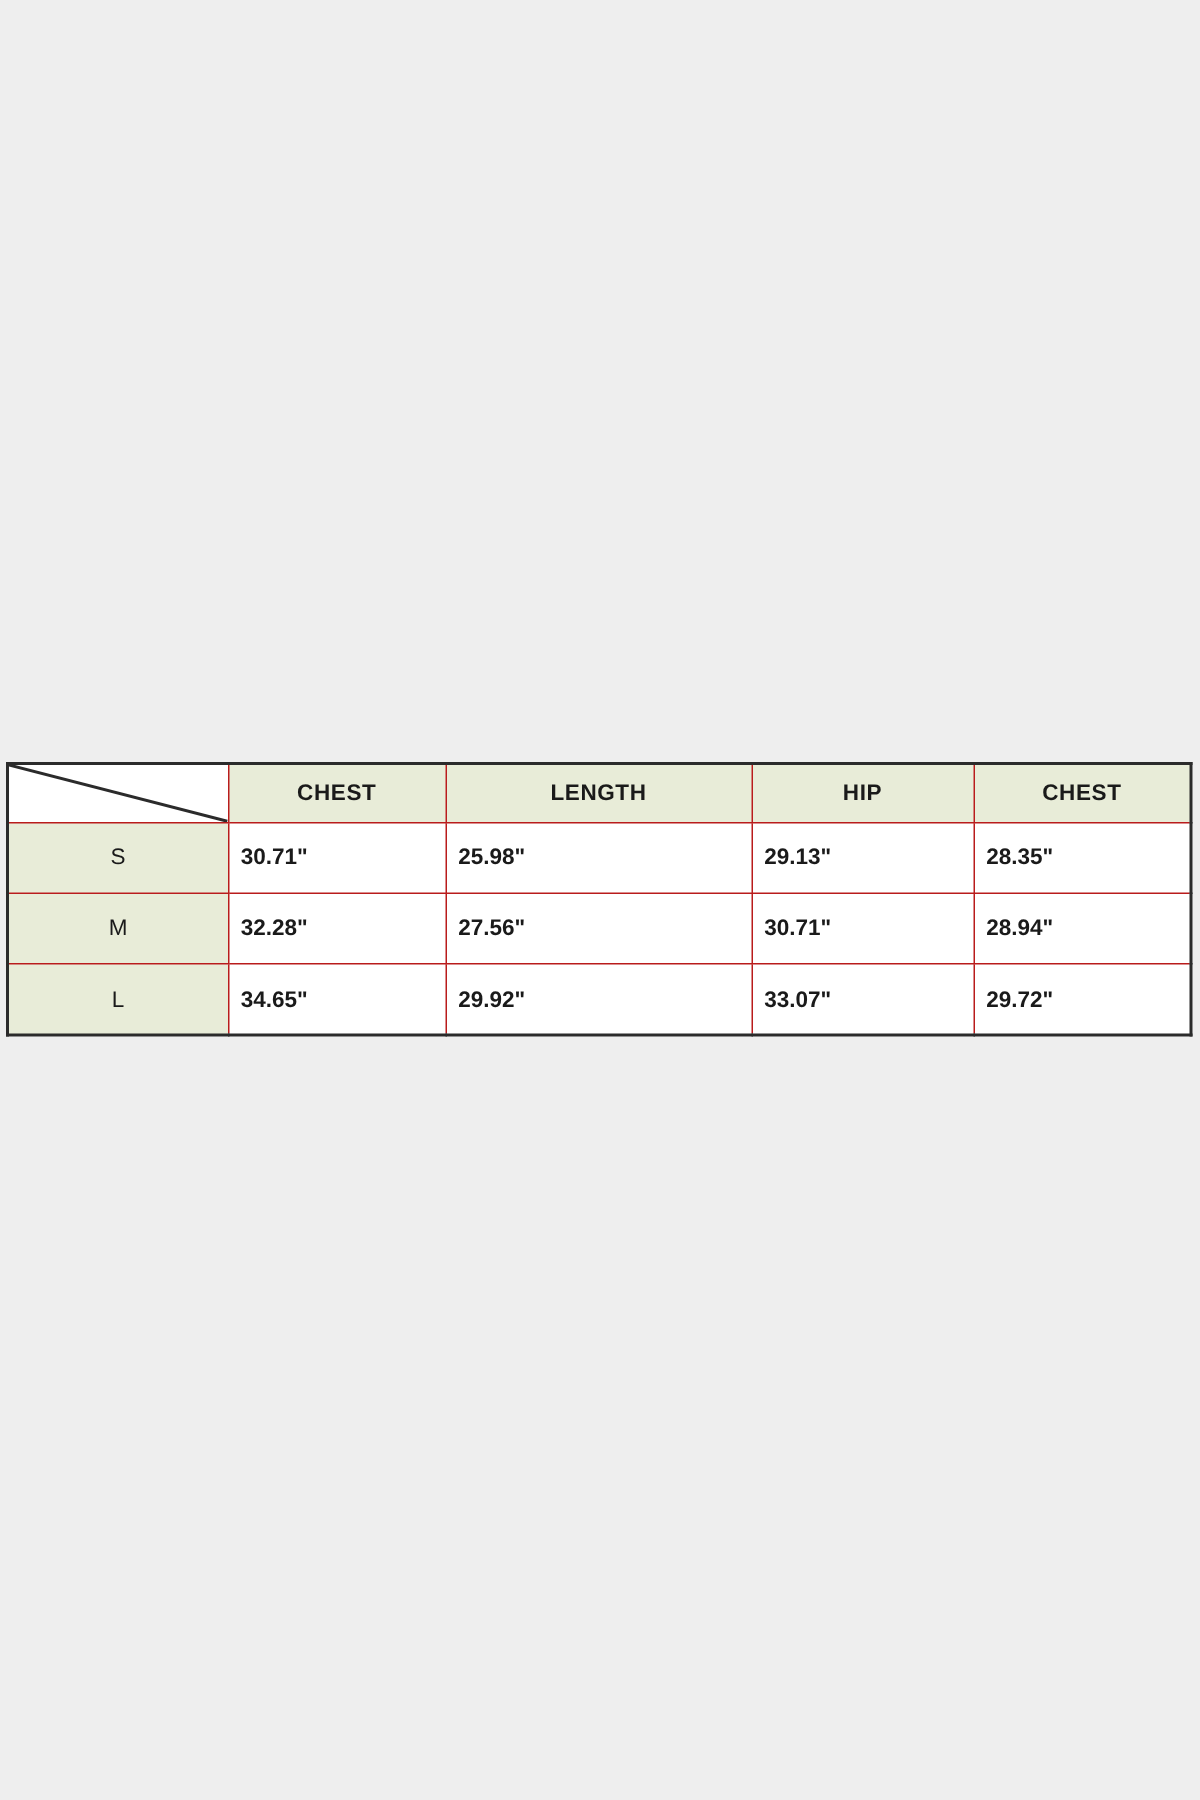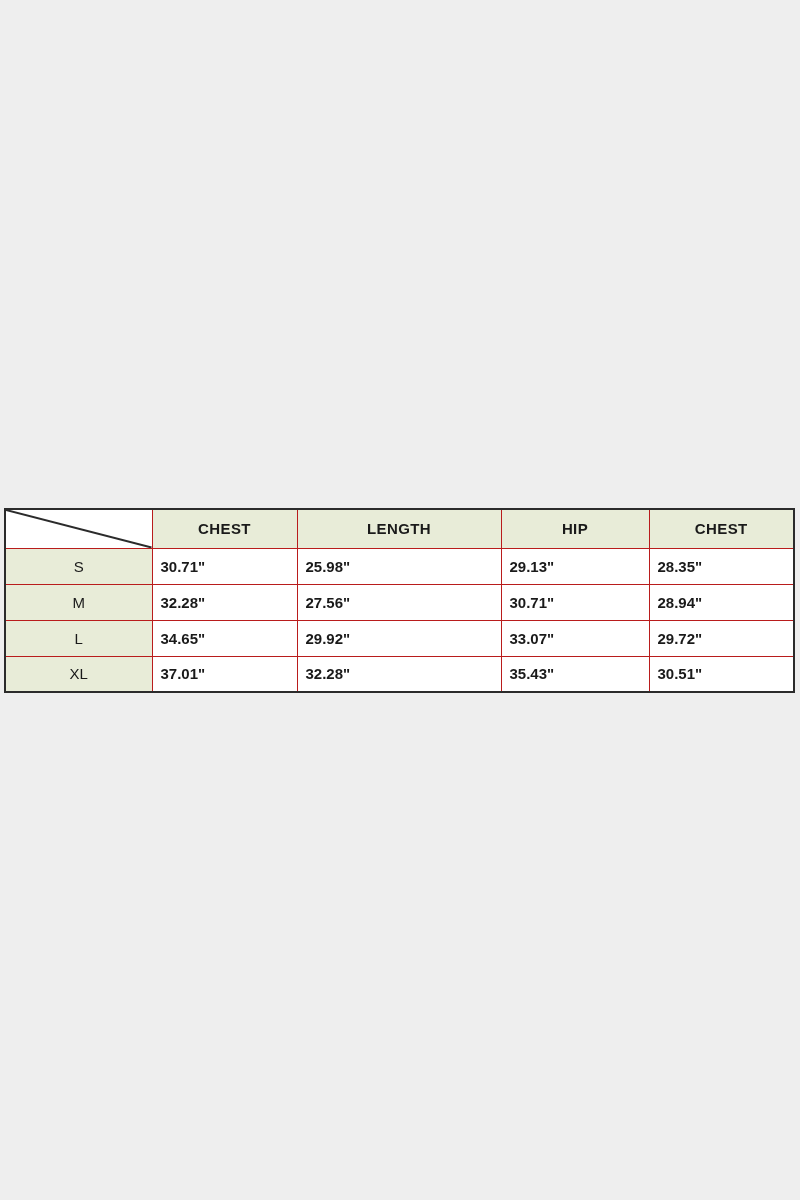--- a/index.html
+++ b/index.html
@@ -122,22 +122,15 @@
         <td class="measure-cell">30.71"</td>
         <td class="measure-cell">28.94"</td>
       </tr>
       <tr>
         <th class="size-cell">L</th>
         <td class="measure-cell">34.65"</td>
         <td class="measure-cell">29.92"</td>
         <td class="measure-cell">33.07"</td>
         <td class="measure-cell">29.72"</td>
       </tr>
-      <tr>
-        <th class="size-cell">XL</th>
-        <td class="measure-cell">37.01"</td>
-        <td class="measure-cell">32.28"</td>
-        <td class="measure-cell">35.43"</td>
-        <td class="measure-cell">30.51"</td>
-      </tr>
     </tbody>
   </table>
 </div>
 
 </body></html>

